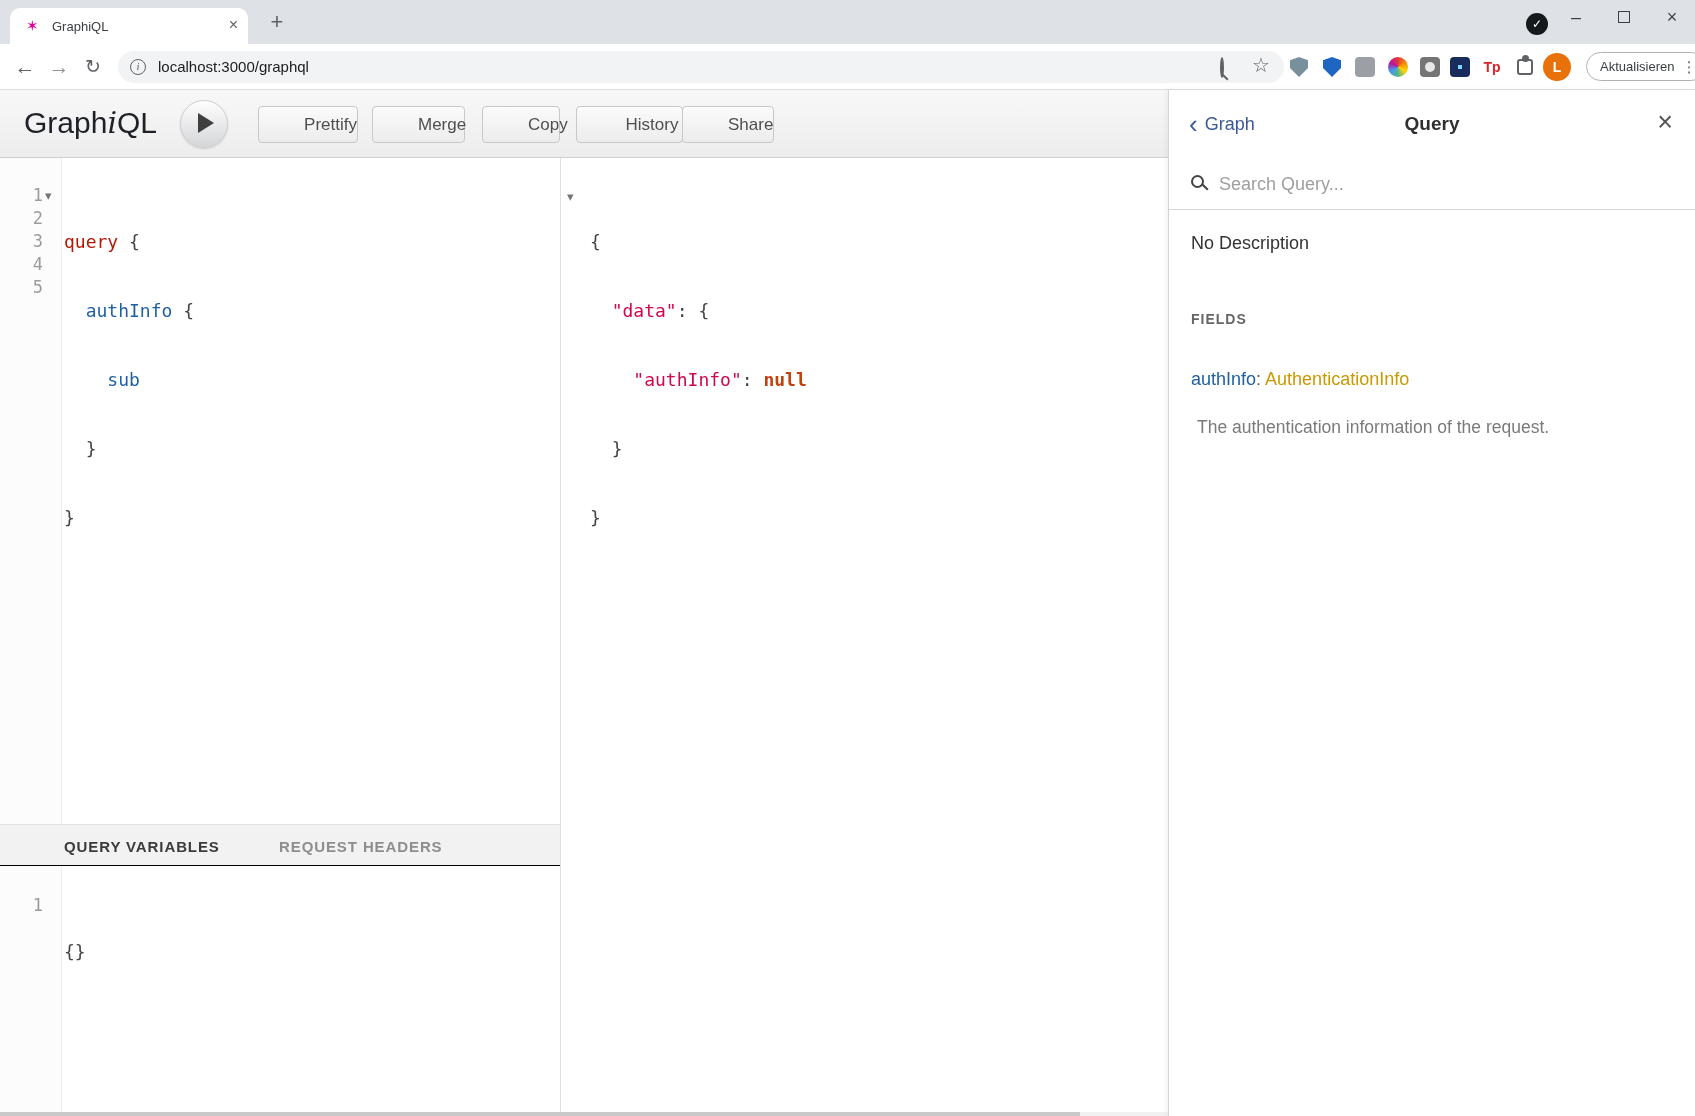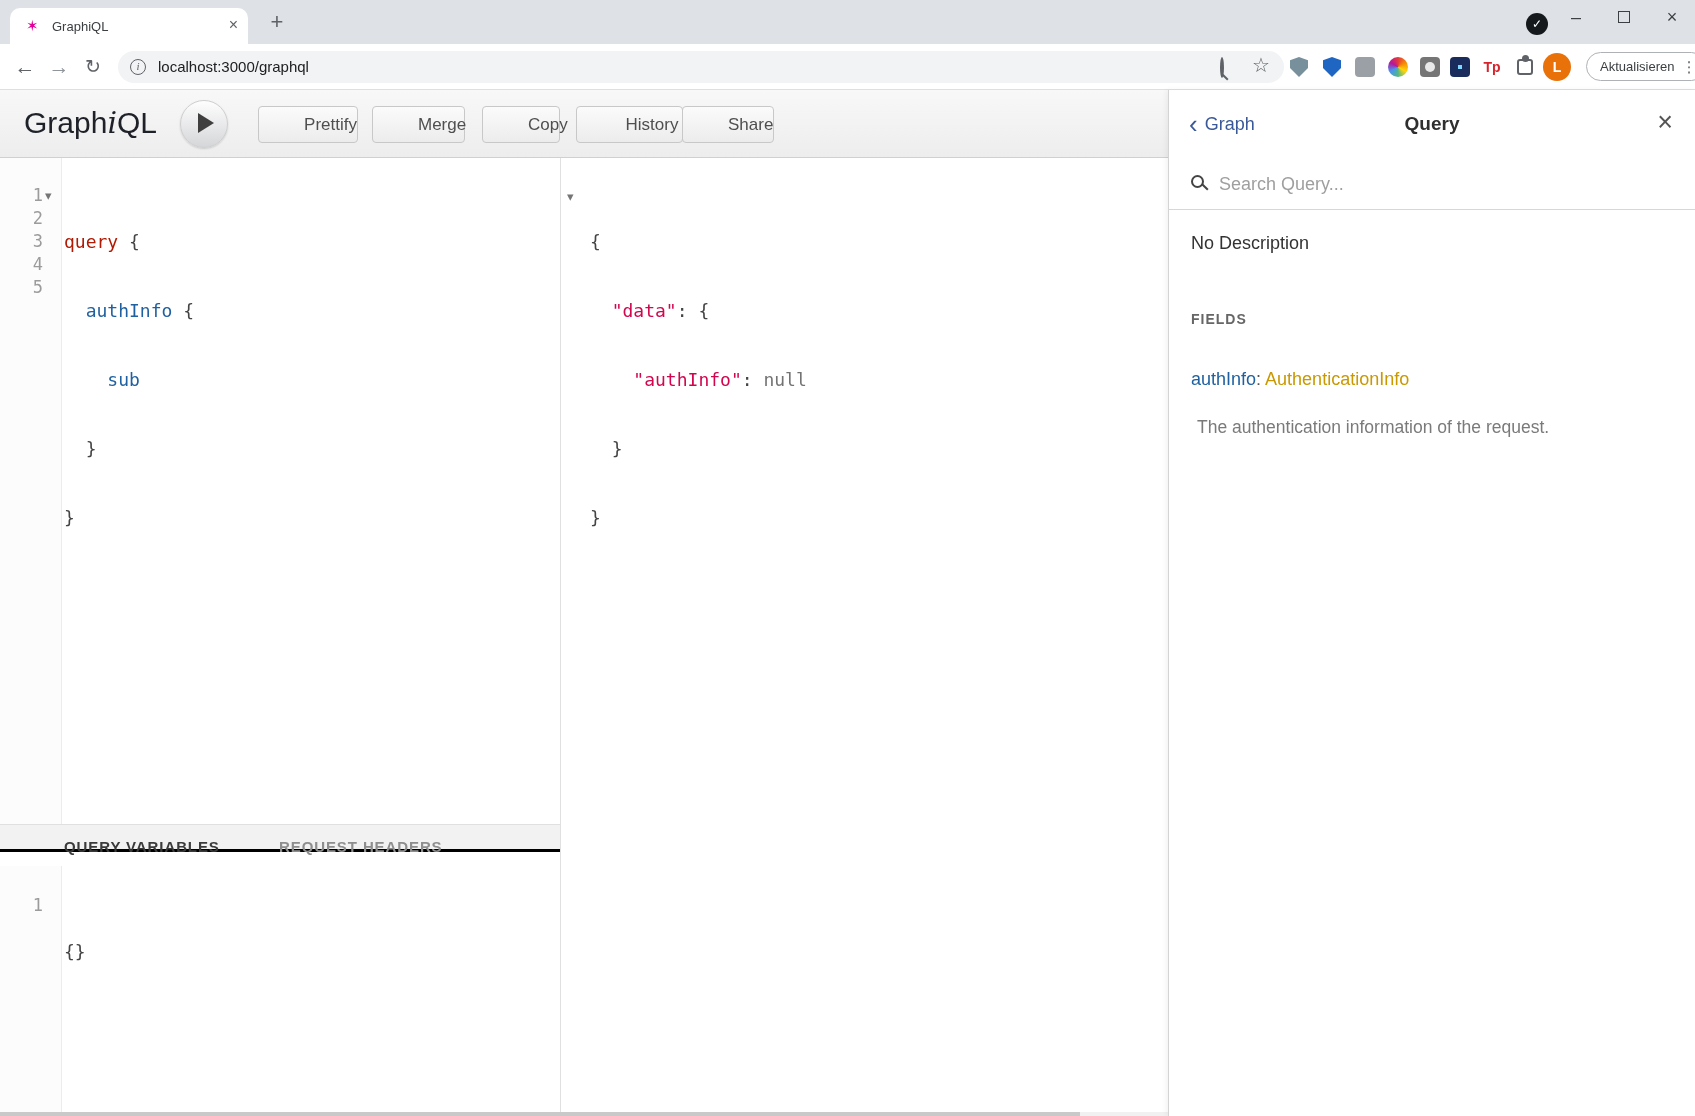--- a/index.html
+++ b/index.html
@@ -92,24 +92,24 @@
   .gutter-query { top:158px; height:666px; padding-top:26px; }
   .gutter-vars { top:866px; height:246px; padding-top:28px; }
   .fold { position:absolute; font-size:13px; color:#757575; cursor:pointer; line-height:23px;}
   .fold-query { left:45px; top:184px; }
   .fold-result { left:567px; top:185px; }
   .query-code { position:absolute; left:64px; top:184px; cursor:text;}
   .vars-code { position:absolute; left:64px; top:894px; cursor:text;}
   .result-code { position:absolute; left:590px; top:184px; }
   .split-v { position:absolute; left:560px; top:158px; width:1px; height:954px; background:#e0e0e0; }
   .tk-kw { color:#B11A04; } .tk-prop { color:#1F61A0; } .tk-p { color:#444; }
-  .tk-key { color:#D2054E; } .tk-null { color:#737373; }
-
-  .var-title { position:absolute; left:0; top:824px; width:560px; height:28px; background:#f2f2f2;
-               border-top:1px solid #e0e0e0; border-bottom:3px solid #000000; }
+  .tk-key { color:#D2054E; } .tk-null { color:#c2410c;font-weight:bold; }
+
+  .var-title { position:absolute; left:0; top:824px; width:560px; height:42px; background:#f2f2f2;
+               border-top:1px solid #e0e0e0; border-bottom:1px solid #000000; }
   .var-tab { position:absolute; top:13px; font-size:15px; font-weight:bold; letter-spacing:0.9px; cursor:pointer;}
   .var-tab-active { left:64px; color:#3b3b3b; }
   .var-tab-inactive { left:279px; color:#8e8e8e; }
 
   .hscroll { position:absolute; left:0; top:1112px; width:1168px; height:4px; background:#f1f1f1; }
   .hscroll-thumb { position:absolute; left:0; top:0; width:1080px; height:4px; background:#c9c9c9; }
 
   
   .docs { position:absolute; left:1168px; top:90px; width:527px; height:1026px; background:#fff;
           border-left:1px solid #d4d4d4; box-shadow:-2px 0 5px rgba(0,0,0,0.05); }

